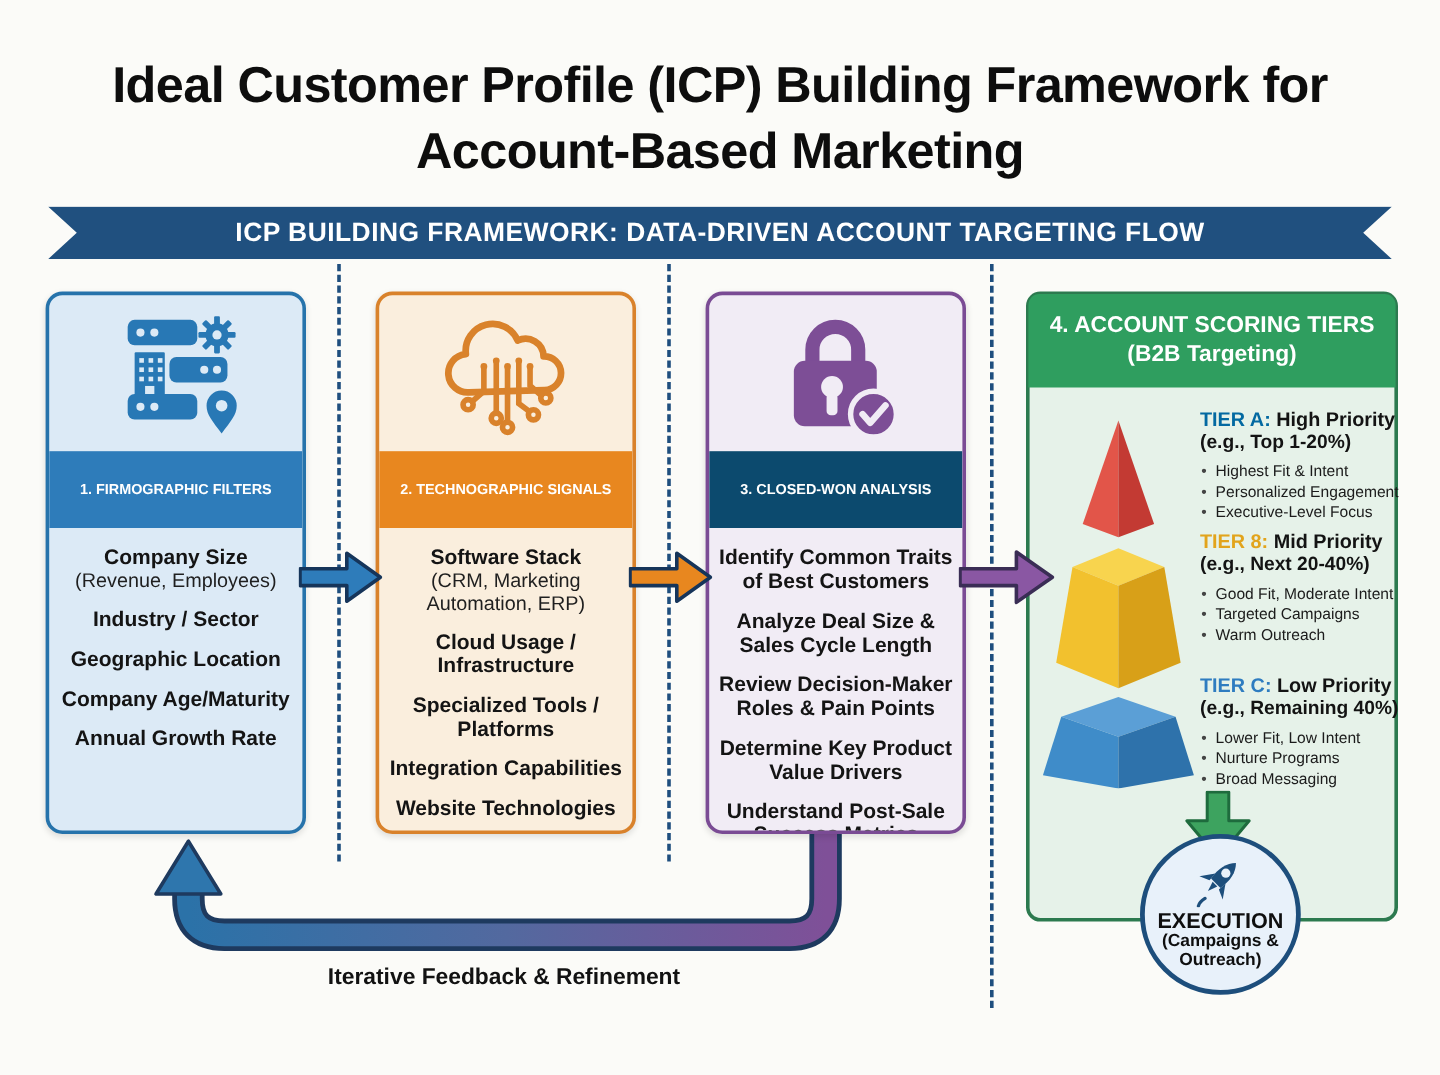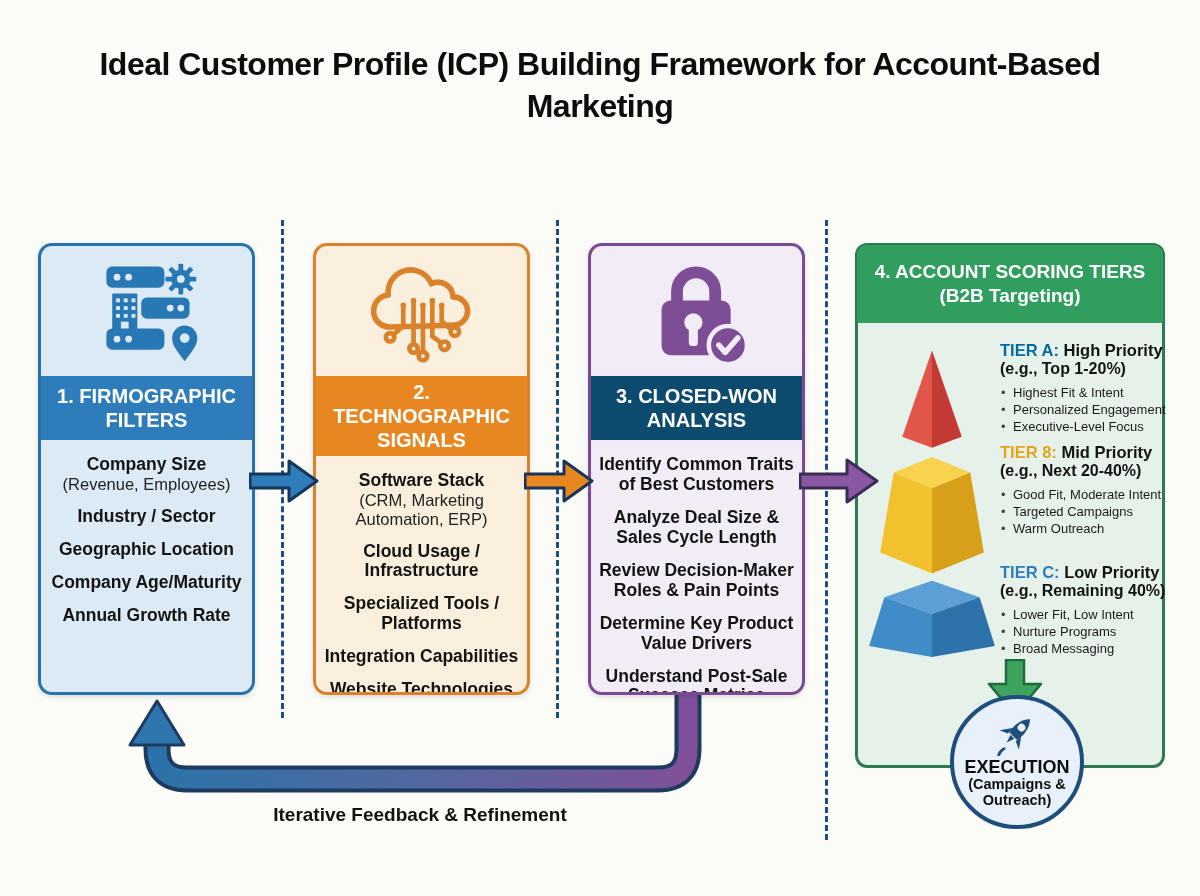--- a/index.html
+++ b/index.html
@@ -4,21 +4,21 @@
 <style>
   html,body{margin:0;padding:0;background:#e9e7e3;}
   .canvas{
     position:relative;width:1200px;height:896px;overflow:hidden;
     background:#fbfbf8;font-family:"Liberation Sans",sans-serif;color:#111;
   }
   
   .title{
     position:absolute;top:44px;left:50%;transform:translateX(-50%);
     width:1020px;margin:0;text-align:center;
-    font-size:32px;font-weight:bold;line-height:1.3;letter-spacing:-0.5px;color:#0d0d0d;
+    font-size:42px;font-weight:bold;line-height:1.3;letter-spacing:-0.5px;color:#0d0d0d;
   }
   
   .ribbon{
     position:absolute;left:40px;top:172px;width:1120px;height:44px;
     background:#20507f;display:flex;align-items:center;justify-content:center;
     clip-path:polygon(0 0,100% 0,calc(100% - 24px) 50%,100% 100%,0 100%,24px 50%);
   }
   .ribbon span{color:#fff;font-size:22px;font-weight:bold;letter-spacing:.4px;}
   
   .sep{position:absolute;top:220px;width:0;border-left:3px dashed #1e4e7e;z-index:0;}
@@ -31,21 +31,21 @@
     border-radius:14px;border:3px solid;box-sizing:border-box;overflow:hidden;
     display:flex;flex-direction:column;box-shadow:0 2px 5px rgba(0,0,0,.12);
   }
   .card1{left:38px;background:#dceaf6;border-color:#2673ab;}
   .card2{left:313px;background:#faeedd;border-color:#d9822b;}
   .card3{left:588px;background:#f1ecf5;border-color:#7a4b94;}
   .icon-area{height:130px;display:flex;align-items:center;justify-content:center;flex:0 0 auto;}
   .band{
     flex:0 0 auto;min-height:64px;display:flex;align-items:center;justify-content:center;
     padding:4px 12px;box-sizing:border-box;text-align:center;
-    color:#fff;font-size:20px;font-weight:bold;line-height:1.2;
+    color:#fff;font-size:12px;font-weight:bold;line-height:1.2;
   }
   .band1{background:#2e7cba;}
   .band2{background:#e8871f;}
   .band3{background:#0c4a6e;}
   .card-body{flex:1;padding:15px 8px 6px;text-align:center;}
   .item{margin-bottom:13px;line-height:1.14;}
   .item .main{display:block;font-size:17.5px;font-weight:bold;color:#141414;}
   .item .sub{display:block;font-size:16.5px;font-weight:normal;color:#1f1f1f;}
   
   .flow-arrow{position:absolute;z-index:3;}
@@ -95,20 +95,23 @@
     font-size:19px;font-weight:bold;color:#121212;z-index:2;
   }
 </style>
 </head>
 <body>
 
 <div class="canvas">
 
   <h1 class="title">Ideal Customer Profile (ICP) Building Framework for Account-Based Marketing</h1>
 
+  <div class="ribbon">
+    <span>ICP BUILDING FRAMEWORK: DATA-DRIVEN ACCOUNT TARGETING FLOW</span>
+  </div>
 
   <div class="sep sep1"></div>
   <div class="sep sep2"></div>
   <div class="sep sep3"></div>
 
   <svg class="feedback" width="600" height="112" viewBox="0 0 600 112">
     <defs>
       <linearGradient id="fbgrad" gradientUnits="userSpaceOnUse" x1="37" y1="0" x2="568" y2="0">
         <stop offset="0" stop-color="#2b72a8"></stop>
         <stop offset="0.5" stop-color="#53699f"></stop>

